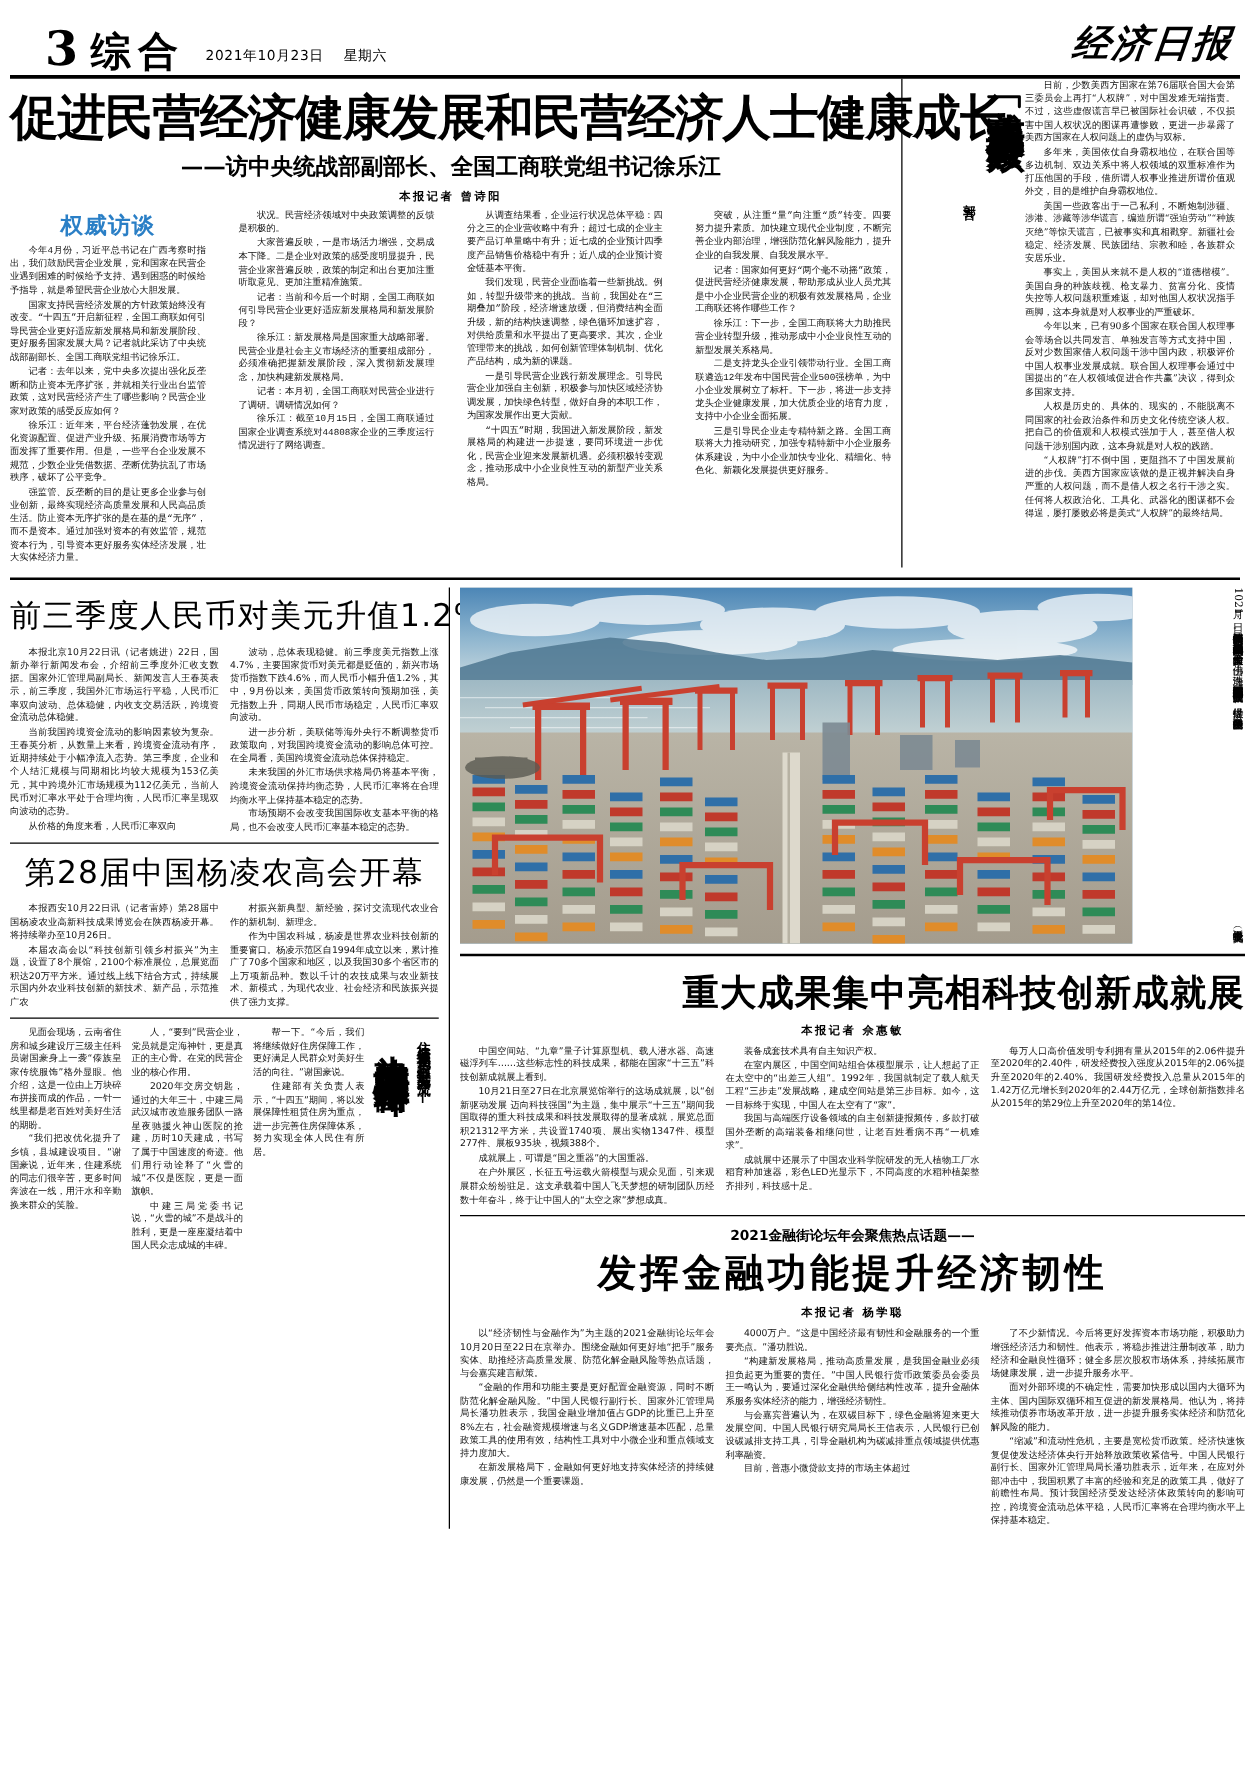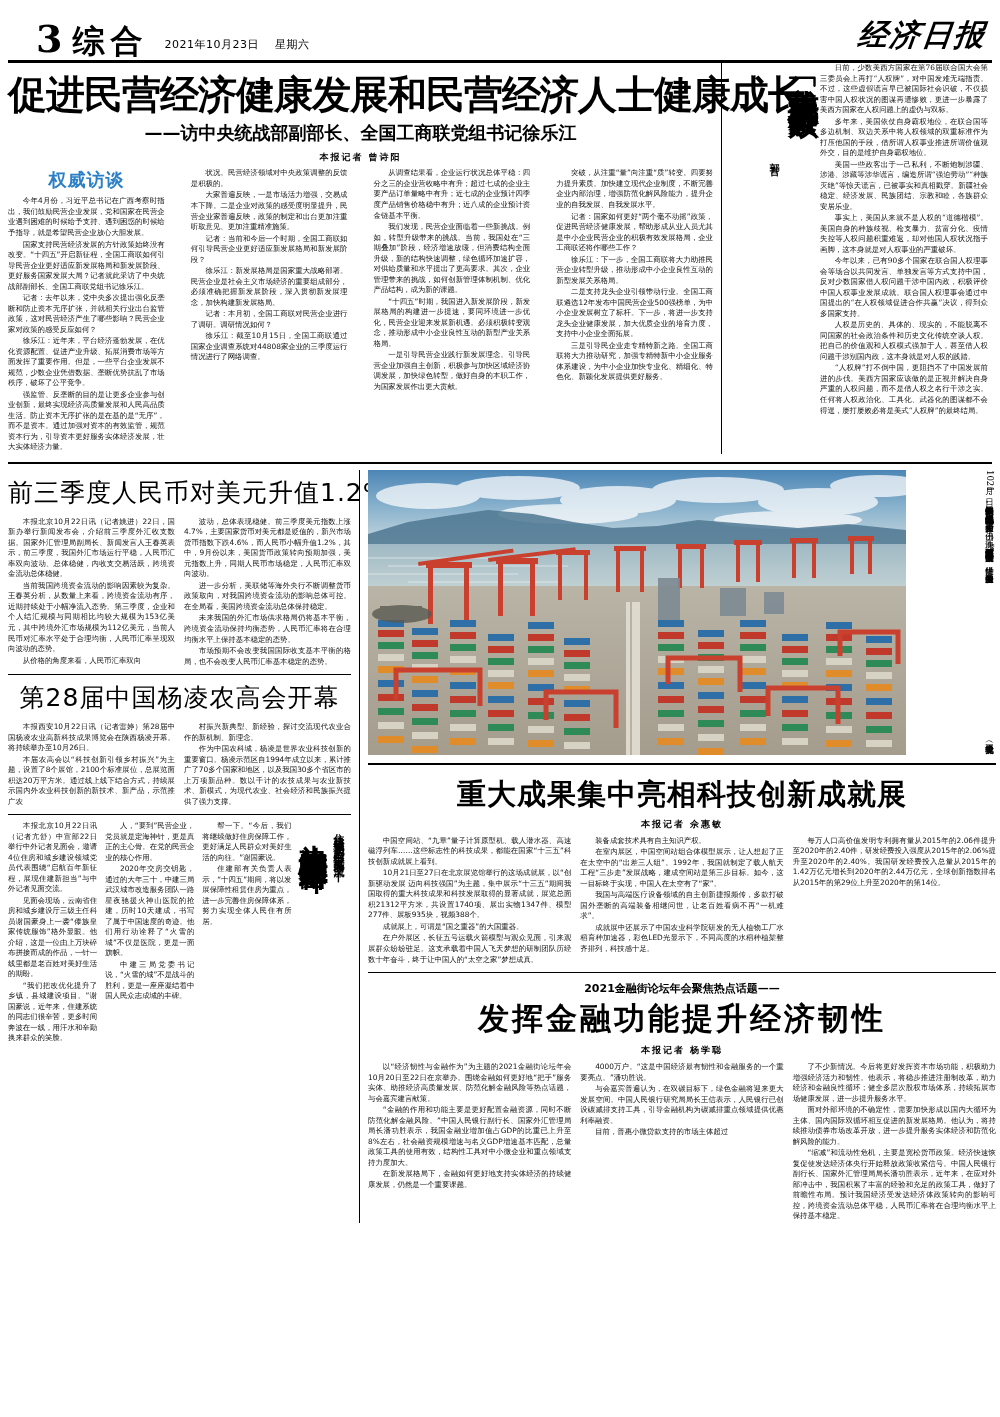--- a/index.html
+++ b/index.html
@@ -18,21 +18,21 @@
   .body-col p{margin:0 0 1px 0;text-indent:2em;}
   .body-col.serif{font-family:"DejaVu Serif","Liberation Serif",serif;}
 
   
   .lead-wrap{display:flex;}
   .lead-main{width:714px;padding-right:8px;box-sizing:border-box;border-right:1px solid #000;}
   .lead-head{font-family:"DejaVu Sans","Liberation Sans",sans-serif;font-weight:700;font-size:39px;letter-spacing:-1px;text-align:center;line-height:1.14;margin:10px 0 2px;white-space:nowrap;}
   .lead-sub{font-family:"DejaVu Serif","Liberation Serif",serif;font-weight:700;font-size:18px;text-align:center;margin:4px 0 0;}
   .lead-byline{font-family:"DejaVu Serif","Liberation Serif",serif;font-weight:700;font-size:9px;text-align:center;margin:6px 0 4px;letter-spacing:2px;}
   .blue-label{color:#2a7fc6;font-weight:700;font-size:18px;text-align:center;letter-spacing:1px;margin:0 0 4px;}
-  .lead-cols{display:flex;gap:26px;}
+  .lead-cols{display:flex;gap:26px;font-family:Liberation Mono, monospace;}
   .lead-cols>div{flex:1;}
 
   
   .opinion{width:270px;padding-left:8px;box-sizing:border-box;position:relative;}
   .opinion-head{color:#2a7fc6;font-weight:700;font-size:17px;text-align:center;margin:6px 0 5px;letter-spacing:1px;}
   .opinion-body{display:flex;}
   .opinion-text{width:172px;padding-right:4px;box-sizing:border-box;}
   .vtitle-area{width:90px;display:flex;flex-direction:row-reverse;justify-content:flex-start;align-items:flex-start;}
   .vtitle{writing-mode:vertical-rl;font-family:"DejaVu Sans","Liberation Sans",sans-serif;font-weight:700;font-size:31px;line-height:1.06;letter-spacing:2px;margin-left:2px;}
   .vauthor{writing-mode:vertical-rl;font-family:"DejaVu Serif","Liberation Serif",serif;font-weight:700;font-size:10px;letter-spacing:3px;margin-top:92px;margin-right:4px;}
@@ -52,21 +52,21 @@
   .three-cols>div{flex:1;}
 
   
   .photo-row{display:flex;}
   .photo-box{width:538px;height:285px;position:relative;overflow:hidden;background:#9fb8c6;}
   .photo-cap{width:90px;padding-left:8px;box-sizing:border-box;}
   .photo-cap .cap{writing-mode:vertical-rl;font-family:"DejaVu Serif","Liberation Serif",serif;font-size:8.5px;line-height:1.5;height:268px;margin-left:auto;text-align:justify;}
   .photo-cap .credit{writing-mode:vertical-rl;font-family:"DejaVu Serif","Liberation Serif",serif;font-size:8.5px;line-height:1.5;margin-left:auto;}
 
   
-  .sci-head{font-family:"DejaVu Serif","Liberation Serif",serif;font-weight:700;font-size:29px;text-align:center;letter-spacing:1px;margin:10px 0 3px;}
+  .sci-head{font-family:"DejaVu Serif","Liberation Serif",serif;font-weight:700;font-size:29px;text-align:right;letter-spacing:1px;margin:10px 0 3px;}
   .sci-byline{font-family:"DejaVu Serif","Liberation Serif",serif;font-weight:700;font-size:9px;text-align:center;letter-spacing:2px;margin-bottom:5px;}
   .fin-kicker{font-family:"DejaVu Sans","Liberation Sans",sans-serif;font-weight:700;font-size:11px;text-align:center;margin:8px 0 2px;}
   .fin-head{font-family:"DejaVu Sans","Liberation Sans",sans-serif;font-weight:700;font-size:31px;text-align:center;letter-spacing:3px;margin:2px 0 4px;}
 
   
   .vblock{display:flex;flex-direction:row-reverse;align-items:flex-start;justify-content:flex-start;height:330px;}
   .vhead{writing-mode:vertical-rl;font-family:"DejaVu Sans","Liberation Sans",sans-serif;font-weight:700;font-size:29px;letter-spacing:2px;line-height:1.12;}
   .vkicker{writing-mode:vertical-rl;font-family:"DejaVu Serif","Liberation Serif",serif;font-weight:700;font-size:11px;letter-spacing:2px;margin-right:6px;margin-top:4px;}
   .vcolwrap{flex:1;display:flex;gap:8px;padding-right:6px;}
   .vcolwrap>div{flex:1;}
@@ -111,22 +111,22 @@
               <p>记者：当前和今后一个时期，全国工商联如何引导民营企业更好适应新发展格局和新发展阶段？</p>
               <p>徐乐江：新发展格局是国家重大战略部署。民营企业是社会主义市场经济的重要组成部分，必须准确把握新发展阶段，深入贯彻新发展理念，加快构建新发展格局。</p>
               <p>记者：本月初，全国工商联对民营企业进行了调研。调研情况如何？</p>
               <p>徐乐江：截至10月15日，全国工商联通过国家企业调查系统对44808家企业的三季度运行情况进行了网络调查。</p>
             </div>
         </div>
         <div>
           <div class="body-col">
               <p>从调查结果看，企业运行状况总体平稳：四分之三的企业营收略中有升；超过七成的企业主要产品订单量略中有升；近七成的企业预计四季度产品销售价格稳中有升；近八成的企业预计资金链基本平衡。</p>
               <p>我们发现，民营企业面临着一些新挑战。例如，转型升级带来的挑战。当前，我国处在“三期叠加”阶段，经济增速放缓，但消费结构全面升级，新的结构快速调整，绿色循环加速扩容，对供给质量和水平提出了更高要求。其次，企业管理带来的挑战，如何创新管理体制机制、优化产品结构，成为新的课题。</p>
+              <p>一是引导民营企业践行新发展理念。引导民营企业加强自主创新，积极参与加快区域经济协调发展，加快绿色转型，做好自身的本职工作，为国家发展作出更大贡献。</p>
               <p>“十四五”时期，我国进入新发展阶段，新发展格局的构建进一步提速，要同环境进一步优化，民营企业迎来发展新机遇。必须积极转变观念，推动形成中小企业良性互动的新型产业关系格局。</p>
-              <p>一是引导民营企业践行新发展理念。引导民营企业加强自主创新，积极参与加快区域经济协调发展，加快绿色转型，做好自身的本职工作，为国家发展作出更大贡献。</p>
             </div>
         </div>
         <div>
           <div class="body-col">
               <p>突破，从注重“量”向注重“质”转变。四要努力提升素质。加快建立现代企业制度，不断完善企业内部治理，增强防范化解风险能力，提升企业的自我发展、自我发展水平。</p>
               <p>记者：国家如何更好“两个毫不动摇”政策，促进民营经济健康发展，帮助形成从业人员尤其是中小企业民营企业的积极有效发展格局，企业工商联还将作哪些工作？</p>
               <p>徐乐江：下一步，全国工商联将大力助推民营企业转型升级，推动形成中小企业良性互动的新型发展关系格局。</p>
               <p>二是支持龙头企业引领带动行业。全国工商联遴选12年发布中国民营企业500强榜单，为中小企业发展树立了标杆。下一步，将进一步支持龙头企业健康发展，加大优质企业的培育力度，支持中小企业全面拓展。</p>
               <p>三是引导民企业走专精特新之路。全国工商联将大力推动研究，加强专精特新中小企业服务体系建设，为中小企业加快专业化、精细化、特色化、新颖化发展提供更好服务。</p>
             </div>
@@ -195,21 +195,20 @@
 
       <div class="rule-thin"></div>
 
       <div class="vblock">
         <div style="display:flex;flex-direction:row;">
           <div class="vhead">为建设美好家园不懈奋斗</div>
           <div class="vkicker">住建领域党员代表与中外记者见面交流——</div>
         </div>
         <div class="vcolwrap">
           <div class="body-col">
-              <p>本报北京10月22日讯（记者亢舒）中宣部22日举行中外记者见面会，邀请4位住房和城乡建设领域党员代表围绕“启航百年新征程，展现住建新担当”与中外记者见面交流。</p>
               <p>见面会现场，云南省住房和城乡建设厅三级主任科员谢国豪身上一袭“傣族皇家传统服饰”格外显眼。他介绍，这是一位由上万块碎布拼接而成的作品，一针一线里都是老百姓对美好生活的期盼。</p>
               <p>“我们把改优化提升了乡镇，县城建设项目。”谢国豪说，近年来，住建系统的同志们很辛苦，更多时间奔波在一线，用汗水和辛勤换来群众的笑脸。</p>
             </div>
           <div class="body-col">
               <p>人，“要到”民营企业，党员就是定海神针，更是真正的主心骨。在党的民营企业的核心作用。</p>
               <p>2020年交房交钥匙，通过的大年三十，中建三局武汉城市改造服务团队一路星夜驰援火神山医院的抢建，历时10天建成，书写了属于中国速度的奇迹。他们用行动诠释了“火雪的城”不仅是医院，更是一面旗帜。</p>
               <p>中建三局党委书记说，“火雪的城”不是战斗的胜利，更是一座座凝结着中国人民众志成城的丰碑。</p>
             </div>
           <div class="body-col">
               <p>帮一下。“今后，我们将继续做好住房保障工作，更好满足人民群众对美好生活的向往。”谢国豪说。</p>
@@ -485,20 +484,21 @@
         <div class="fin-head">发挥金融功能提升经济韧性</div>
         <div class="sci-byline">本报记者 杨学聪</div>
         <div class="three-cols">
           <div class="body-col">
               <p>以“经济韧性与金融作为”为主题的2021金融街论坛年会10月20日至22日在京举办。围绕金融如何更好地“把手”服务实体、助推经济高质量发展、防范化解金融风险等热点话题，与会嘉宾建言献策。</p>
               <p>“金融的作用和功能主要是更好配置金融资源，同时不断防范化解金融风险。”中国人民银行副行长、国家外汇管理局局长潘功胜表示，我国金融业增加值占GDP的比重已上升至8%左右，社会融资规模增速与名义GDP增速基本匹配，总量政策工具的使用有效，结构性工具对中小微企业和重点领域支持力度加大。</p>
               <p>在新发展格局下，金融如何更好地支持实体经济的持续健康发展，仍然是一个重要课题。</p>
             </div>
           <div class="body-col">
               <p>4000万户。“这是中国经济最有韧性和金融服务的一个重要亮点。”潘功胜说。</p>
+              <p>“构建新发展格局，推动高质量发展，是我国金融业必须担负起更为重要的责任。”中国人民银行货币政策委员会委员王一鸣认为，要通过深化金融供给侧结构性改革，提升金融体系服务实体经济的能力，增强经济韧性。</p>
               <p>与会嘉宾普遍认为，在双碳目标下，绿色金融将迎来更大发展空间。中国人民银行研究局局长王信表示，人民银行已创设碳减排支持工具，引导金融机构为碳减排重点领域提供优惠利率融资。</p>
               <p>目前，普惠小微贷款支持的市场主体超过</p>
             </div>
           <div class="body-col">
               <p>了不少新情况。今后将更好发挥资本市场功能，积极助力增强经济活力和韧性。他表示，将稳步推进注册制改革，助力经济和金融良性循环；健全多层次股权市场体系，持续拓展市场健康发展，进一步提升服务水平。</p>
               <p>面对外部环境的不确定性，需要加快形成以国内大循环为主体、国内国际双循环相互促进的新发展格局。他认为，将持续推动债券市场改革开放，进一步提升服务实体经济和防范化解风险的能力。</p>
               <p>“缩减”和流动性危机，主要是宽松货币政策。经济快速恢复促使发达经济体央行开始释放政策收紧信号。中国人民银行副行长、国家外汇管理局局长潘功胜表示，近年来，在应对外部冲击中，我国积累了丰富的经验和充足的政策工具，做好了前瞻性布局。预计我国经济受发达经济体政策转向的影响可控，跨境资金流动总体平稳，人民币汇率将在合理均衡水平上保持基本稳定。</p>
             </div>
         </div>
       </div>

